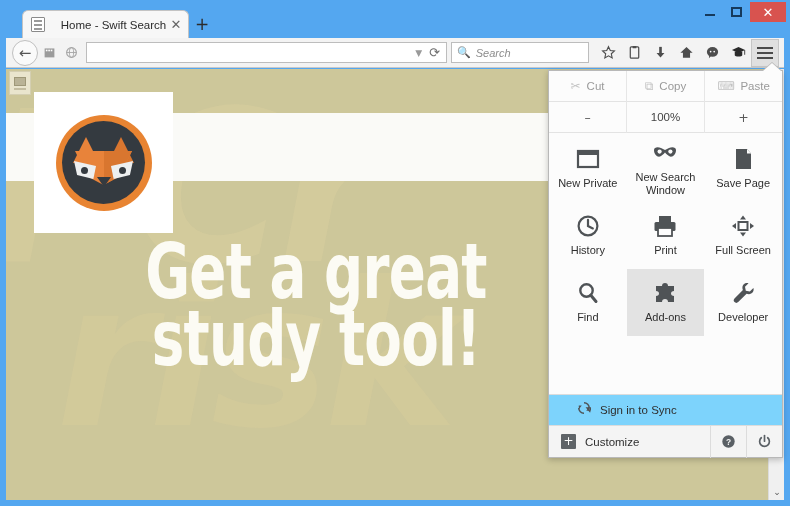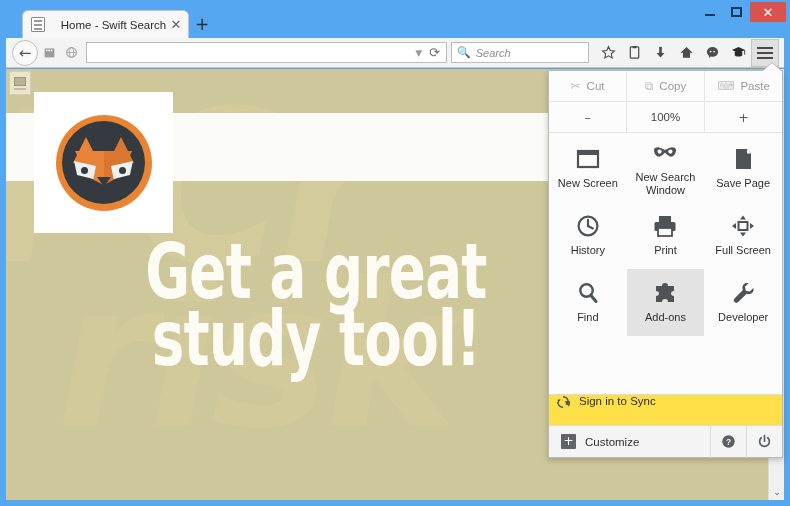--- a/index.html
+++ b/index.html
@@ -368,24 +368,24 @@
   .grid-label {
     font-size: 11px; color: #2f2f2f;
     line-height: 1.15;
     max-width: 74px;
   }
   .gicon { width: 26px; height: 26px; color: #4f5356; }
   
   #panel-sync {
     position: absolute; left: 0; bottom: 32px;
     width: 233px; height: 31px;
-    background: #fde047;
+    background: #7dd3fc;
     border-top: 1px solid #dcdcdc;
-    display: flex; 
-    padding-left: 7px; gap: 9px;
+    display: flex; align-items: center;
+    padding-left: 28px; gap: 9px;
   }
   #panel-footer {
     position: absolute; left: 0; bottom: 0;
     width: 233px; height: 32px;
     background: #f4f4f4;
     border-top: 1px solid #dcdcdc;
     display: flex; align-items: center;
   }
   #customize-item {
     flex: 1 1 auto; display: flex; align-items: center;
@@ -572,21 +572,21 @@
 
     <div id="panel-grid">
 
       <div class="grid-item">
         <span class="gicon">
           <svg width="26" height="24" viewBox="0 0 26 24">
               <rect x="3" y="4" width="20" height="16" fill="none" stroke="#4f5356" stroke-width="2.2"></rect>
               <rect x="3" y="4" width="20" height="4" fill="#4f5356"></rect>
             </svg>
         </span>
-        <span class="grid-label">New Screen</span>
+        <span class="grid-label">New Private</span>
       </div>
 
       <div class="grid-item">
         <span class="gicon">
           <svg width="26" height="24" viewBox="0 0 26 24">
               <path d="M2,9 C2,6 6,5.5 9,7 L13,9 L17,7 C20,5.5 24,6 24,9 C24,14 20,17 17,15 C14.5,13.4 13,11.5 13,11.5 C13,11.5 11.5,13.4 9,15 C6,17 2,14 2,9 Z" fill="#4f5356"></path>
               <circle cx="7.6" cy="10.6" r="2.1" fill="#fcfcfc"></circle>
               <circle cx="18.4" cy="10.6" r="2.1" fill="#fcfcfc"></circle>
             </svg>
         </span>

